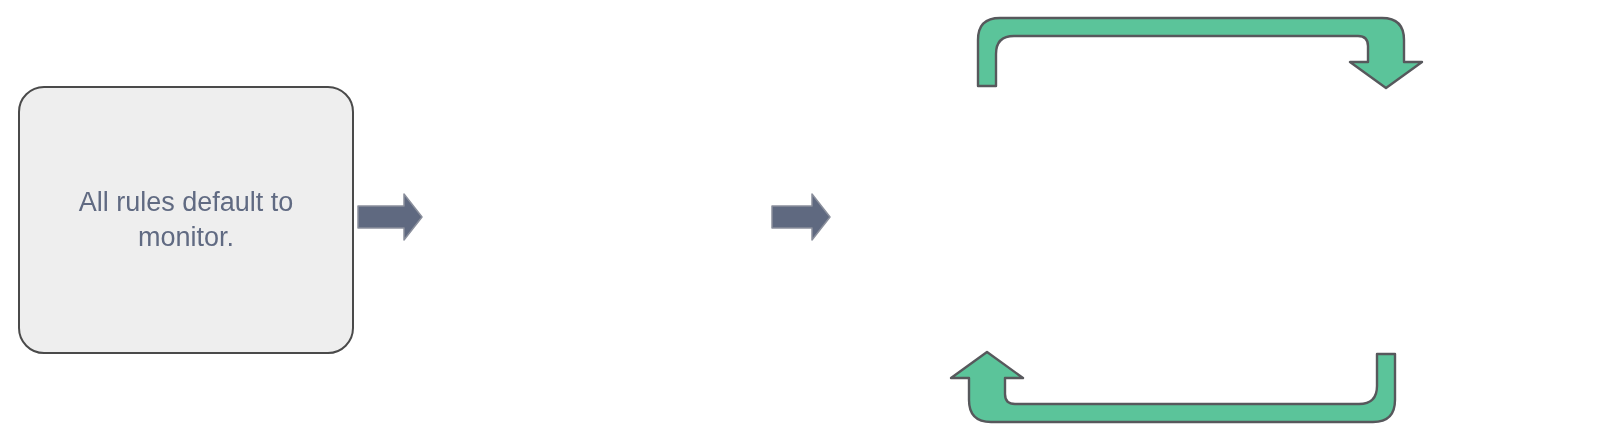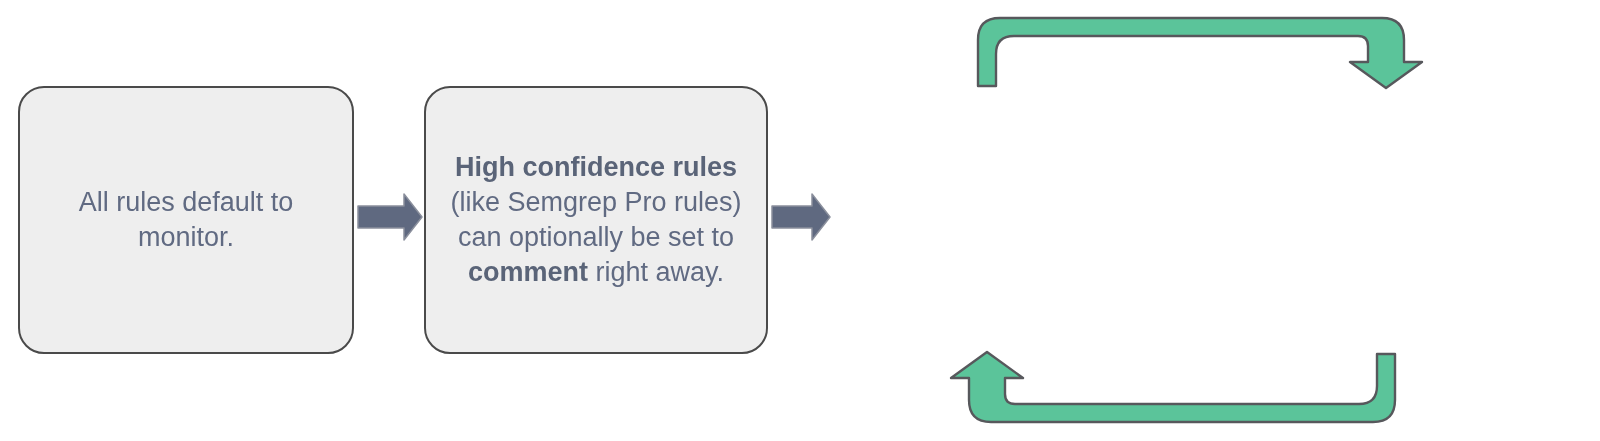--- a/index.html
+++ b/index.html
@@ -107,19 +107,16 @@
         L 1377 354
         Z" fill="#5BC49A" stroke="#57585c" stroke-width="2.4" stroke-linejoin="round"></path>
     </g>
 
   </svg>
 
   <div class="node" id="node-1">
     <span class="node-text"><span>All rules default to monitor.</span></span>
   </div>
 
-  <div class="node" id="node-2">
-    <span class="node-text"><b>High confidence rules</b><span> (like Semgrep Pro rules) can optionally be set to </span><b>comment</b><span> right away.</span></span>
-  </div>
 
 
 
 </div>
 
 </body></html>

